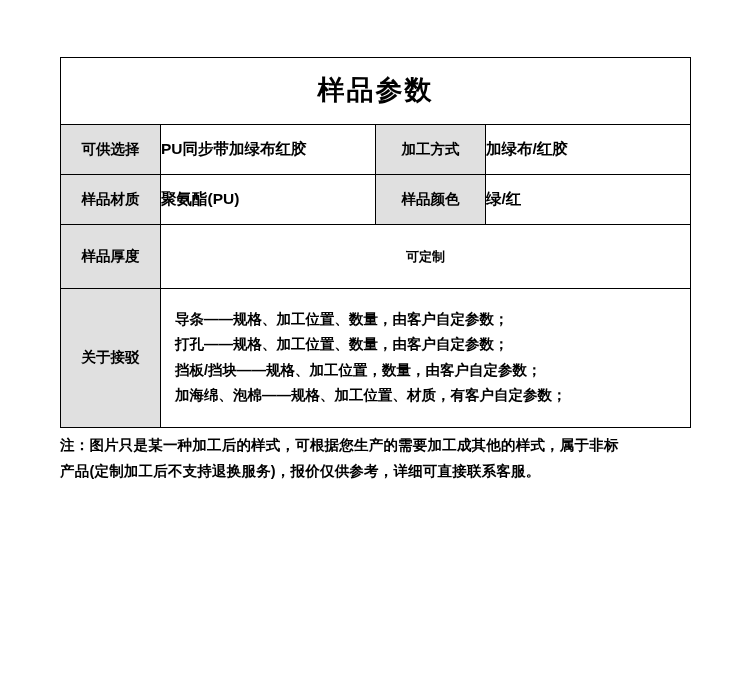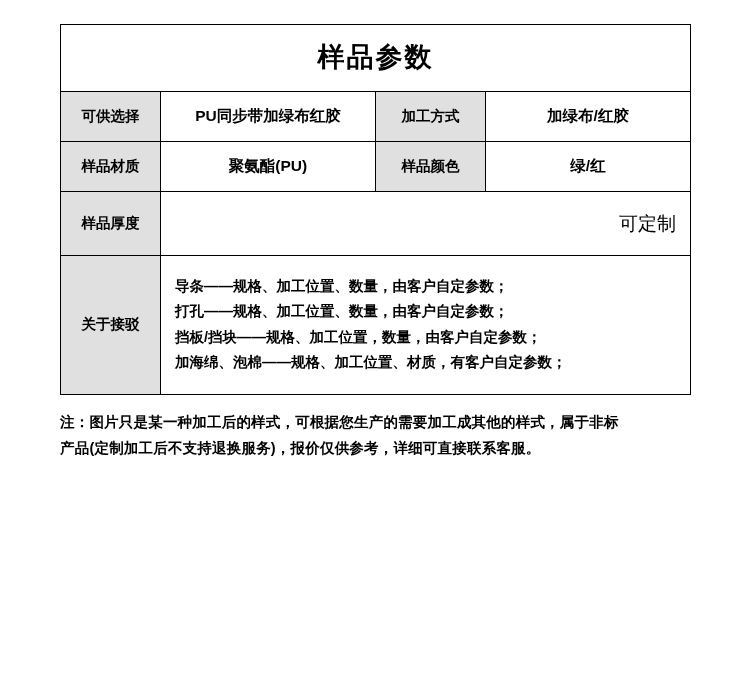--- a/index.html
+++ b/index.html
@@ -18,20 +18,21 @@
     width: 750px;
     height: 690px;
     box-sizing: border-box;
     padding: 24px 60px 0 60px;
     position: relative;
   }
   table.spec {
     width: 630px;
     border-collapse: collapse;
     table-layout: fixed;
+    margin-top: 33px;
   }
   table.spec td {
     border: 1px solid #000000;
     padding: 0;
     vertical-align: middle;
   }
   .title-cell {
     text-align: center;
     font-size: 27px;
     font-weight: bold;
@@ -39,50 +40,50 @@
     padding: 14px 0 16px 0 !important;
   }
   .label-cell {
     background: #e0e0e0;
     text-align: center;
     font-size: 14.5px;
     font-weight: bold;
     padding: 14px 4px !important;
   }
   .value-center {
-    text-align: center;
+    text-align: left;
     font-size: 15.5px;
     font-weight: bold;
-    padding: 14px 6px !important;
+    padding: 14px 0 !important;
   }
   .value-left {
-    text-align: right;
-    font-size: 19px;
-    font-weight: normal;
+    text-align: center;
+    font-size: 13px;
+    font-weight: bold;
     padding: 14px 14px !important;
   }
   .tall-label {
     background: #e0e0e0;
     text-align: center;
     font-size: 14.5px;
     font-weight: bold;
   }
   .special-cell {
     text-align: left;
     font-size: 14.5px;
     font-weight: bold;
     padding: 18px 14px 18px 14px !important;
     line-height: 1.75;
   }
   .special-cell div {
     white-space: nowrap;
   }
   .note {
     width: 630px;
-    margin-top: 14px;
+    margin-top: 4px;
     font-size: 14.5px;
     font-weight: bold;
     line-height: 1.85;
     letter-spacing: 0.2px;
   }
 </style>
 </head>
 <body>
 
 <div class="page">

